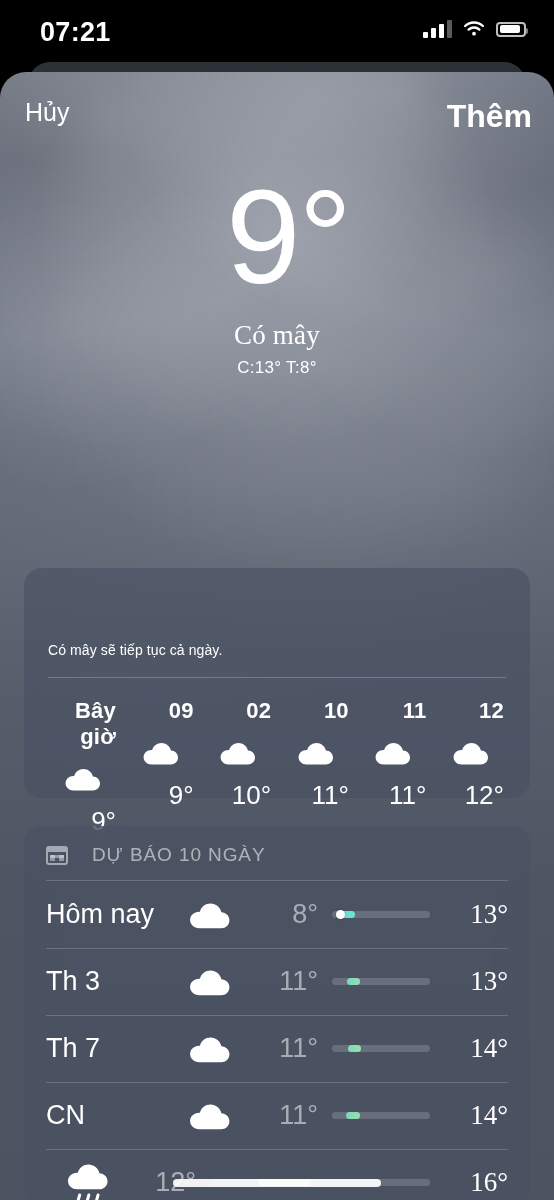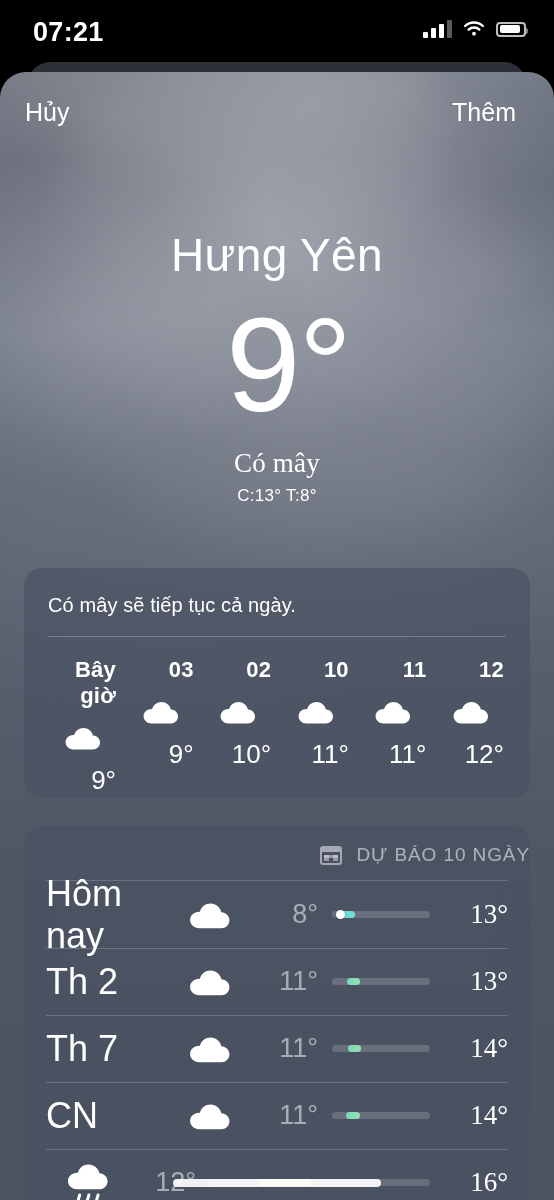--- a/index.html
+++ b/index.html
@@ -8,21 +8,21 @@
     font-family:"Liberation Sans","DejaVu Sans",sans-serif;
     -webkit-font-smoothing:antialiased;
   }
 
   
   .statusbar{
     position:absolute; top:0; left:0; width:554px; height:62px;
     background:#000; z-index:40;
   }
   .sb-time{
-    position:absolute; left:33px; top:17px;
+    position:absolute; left:40px; top:17px;
     color:#fff; font-size:27px; font-weight:bold; letter-spacing:.3px;
   }
   .sb-right{
     position:absolute; right:28px; top:20px;
     display:flex; align-items:center; gap:10px;
   }
   .sig{ display:flex; align-items:flex-end; gap:3px; height:18px; }
   .sig i{ display:block; width:5px; background:#fff; border-radius:1px; }
   .sig i:nth-child(1){ height:6px;  background:#fff; }
   .sig i:nth-child(2){ height:10px; background:#fff; }
@@ -62,22 +62,22 @@
       linear-gradient(180deg,#6b727f 0%,#697080 10%,#666d7c 22%,#626977 32%,#5e6573 40%,#585f6d 50%,#535a68 62%,#4f5663 72%,#4d5461 100%);
   }
 
   
   .nav{ position:absolute; top:0; left:0; width:554px; height:78px; z-index:20; }
   .nav .cancel{
     position:absolute; left:25px; top:26px;
     color:#fff; font-size:25px; font-weight:400;
   }
   .nav .add{
-    position:absolute; right:38px; top:26px;
-    color:#fff; font-size:25px; font-weight:normal;
+    position:absolute; right:22px; top:26px;
+    color:#fff; font-size:32px; font-weight:bold;
   }
 
   
   .hero{ position:absolute; top:78px; left:0; width:554px; text-align:center; }
   .city{
     font-size:46px; font-weight:300; color:#fff;
     letter-spacing:.4px; line-height:1; padding-top:82px;
   }
   .bigtemp{
     font-size:134px; font-weight:100; color:#fff; line-height:1;
@@ -97,42 +97,41 @@
   .card{
     position:absolute; left:24px; width:506px;
     background:rgba(72,81,98,.62);
     border-radius:18px;
     backdrop-filter:blur(14px);
   }
   #hourly-card{ top:496px; height:230px; }
   #daily-card { top:754px; height:380px; }
 
   .hour-summary{
-    color:#fff; font-size:20px; font-weight:400;
-    padding:26px 20px 0 24px; letter-spacing:.1px;
+    color:#fff; font-size:14px; font-weight:400;
+    padding:26px 20px 0 24px; letter-spacing:.1px;margin-top:48px;
   }
   .hr{
     height:1px; background:rgba(255,255,255,.22);
     margin:19px 24px 0 24px;
   }
   .hours{
     display:flex; justify-content:space-between;
     padding:20px 26px 0 26px;
   }
   .hour{ text-align:right; width:66px; }
   .hour .hlabel{ color:#fff; font-size:22px; font-weight:bold; letter-spacing:.2px; }
   .hour.now .hlabel{ font-size:22px; }
   .hour .hicon{ height:46px; display:flex; align-items:center; justify-content:center; margin-top:6px; }
   .hour .htemp{ color:#fff; font-size:26px; font-weight:500; margin-top:4px; }
 
   
   .daily-head{
-    display:flex; align-items:center; gap:15px;
+    display:flex; align-items:center; gap:24px;
     padding:18px 0 0 22px;
-    justify-content:flex-end;
   }
   .daily-head .lbl{
     color:rgba(255,255,255,.55); font-size:19px;
     letter-spacing:.9px; font-weight:400;
   }
   .cal-icon{
     width:22px; height:19px; border:2px solid rgba(255,255,255,.5);
     border-radius:3px; position:relative; flex:none;
   }
   .cal-icon::before{
@@ -151,21 +150,21 @@
 
   
   .drow{
     display:flex; align-items:center; height:67px;
     padding:0 22px; position:relative;
   }
   .drow + .drow::before{
     content:""; position:absolute; left:22px; right:22px; top:0; height:1px;
     background:rgba(255,255,255,.18);
   }
-  .drow .day{ width:122px; color:#fff; font-size:36px; font-weight:400; }
+  .drow .day{ width:122px; color:#fff; font-size:27px; font-weight:400; }
   .drow .dicon{ width:84px; display:flex; align-items:center; justify-content:center; position:relative; }
   .drow .lo{ width:66px; text-align:right; color:rgba(255,255,255,.52); font-size:27px; font-weight:400; }
   .drow .track{
     flex:1; height:7px; margin:0 14px; border-radius:4px;
     background:rgba(255,255,255,.17); position:relative;
   }
   .drow .fill{
     position:absolute; top:0; height:7px; border-radius:4px;
   }
   .drow .dot{
@@ -208,41 +207,40 @@
 <div class="sheet-behind"></div>
 
 <div class="sheet">
 
   <div class="nav">
     <div class="cancel">Hủy</div>
     <div class="add">Thêm</div>
   </div>
 
   <div class="hero">
-    <div class="city">Hưng Yên</div>
     <div class="bigtemp">9°</div>
     <div class="cond">Có mây</div>
     <div class="hilo">C:13°  T:8°</div>
   </div>
 
   <div class="card" id="hourly-card">
     <div class="hour-summary">Có mây sẽ tiếp tục cả ngày.</div>
     <div class="hr"></div>
     <div class="hours" id="hours-container">
         <div class="hour now">
           <div class="hlabel">Bây giờ</div>
           <div class="hicon">
             <svg width="40" height="28" viewBox="0 0 40 28">
               <path fill="#fff" d="M10.5 25.5h19.2c4.1 0 7.3-3.1 7.3-7 0-3.8-3.1-6.9-7.1-7-.9-4.3-4.8-7.5-9.4-7.5-4.5 0-8.3 3-9.3 7.1-.2 0-.4 0-.7 0C6 11.1 2.6 14.3 2.6 18.3c0 4 3.4 7.2 7.9 7.2z"></path>
             </svg>
           </div>
           <div class="htemp">9°</div>
         </div>
         <div class="hour">
-          <div class="hlabel">03</div>
+          <div class="hlabel">09</div>
           <div class="hicon">
             <svg width="40" height="28" viewBox="0 0 40 28">
               <path fill="#fff" d="M10.5 25.5h19.2c4.1 0 7.3-3.1 7.3-7 0-3.8-3.1-6.9-7.1-7-.9-4.3-4.8-7.5-9.4-7.5-4.5 0-8.3 3-9.3 7.1-.2 0-.4 0-.7 0C6 11.1 2.6 14.3 2.6 18.3c0 4 3.4 7.2 7.9 7.2z"></path>
             </svg>
           </div>
           <div class="htemp">9°</div>
         </div>
         <div class="hour">
           <div class="hlabel">02</div>
           <div class="hicon">
@@ -297,21 +295,21 @@
             </svg>
           </div>
           <div class="lo">8°</div>
           <div class="track">
             <div class="fill" style="left: 4%; width: 19%; background: linear-gradient(90deg, rgb(99, 214, 214), rgb(111, 228, 216));"></div>
             <div class="dot" style="left: 4%;"></div>
           </div>
           <div class="hi">13°</div>
         </div>
         <div class="drow">
-          <div class="day">Th 2</div>
+          <div class="day">Th 3</div>
           <div class="dicon">
             <svg width="46" height="32" viewBox="0 0 40 28">
               <path fill="#fff" d="M10.5 25.5h19.2c4.1 0 7.3-3.1 7.3-7 0-3.8-3.1-6.9-7.1-7-.9-4.3-4.8-7.5-9.4-7.5-4.5 0-8.3 3-9.3 7.1-.2 0-.4 0-.7 0C6 11.1 2.6 14.3 2.6 18.3c0 4 3.4 7.2 7.9 7.2z"></path>
             </svg>
           </div>
           <div class="lo">11°</div>
           <div class="track">
             <div class="fill" style="left: 15%; width: 14%; background: linear-gradient(90deg, rgb(122, 216, 192), rgb(147, 224, 180));"></div>
           </div>
           <div class="hi">13°</div>

